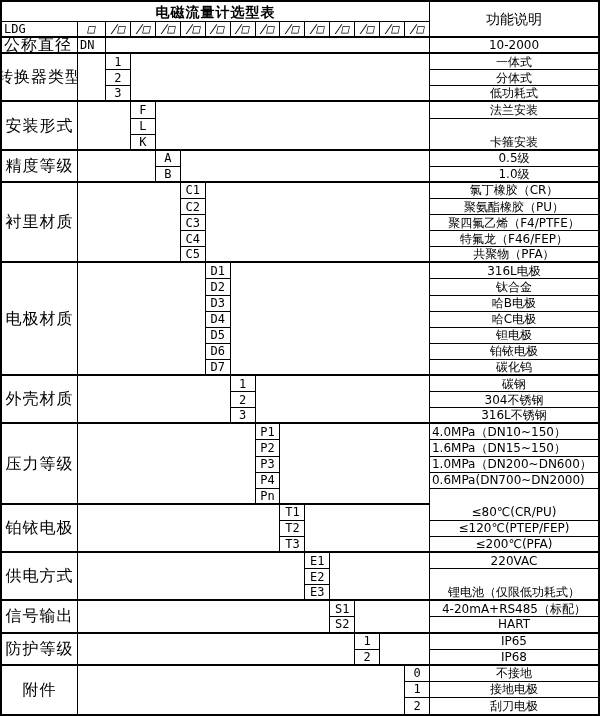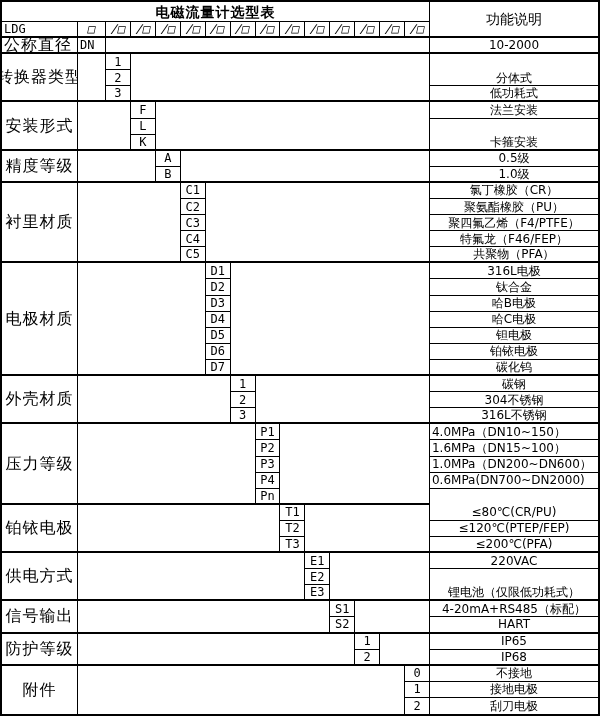--- a/index.html
+++ b/index.html
@@ -84,20 +84,21 @@
   <div class="c code al bb2" style="grid-area:3/2/4/3">DN</div>
   <div class="c bb2" style="grid-area:3/3/4/16"></div>
   <div class="c desc bb2 br0" style="grid-area:3/16/4/17">10-2000</div>
 
   <div class="c cat bb2" style="grid-area:4/1/7/2">转换器类型</div>
   <div class="c bb2" style="grid-area:4/2/7/3"></div>
   <div class="c code" style="grid-area:4/3/5/4">1</div>
   <div class="c code" style="grid-area:5/3/6/4">2</div>
   <div class="c code bb2" style="grid-area:6/3/7/4">3</div>
   <div class="c bb2" style="grid-area:4/4/7/16"></div>
+  <div class="c desc br0" style="grid-area:4/16/5/17">一体式</div>
   <div class="c desc br0" style="grid-area:5/16/6/17">分体式</div>
   <div class="c desc bb2 br0" style="grid-area:6/16/7/17">低功耗式</div>
 
   <div class="c cat bb2" style="grid-area:7/1/10/2">安装形式</div>
   <div class="c bb2" style="grid-area:7/2/10/4"></div>
   <div class="c code" style="grid-area:7/4/8/5">F</div>
   <div class="c code" style="grid-area:8/4/9/5">L</div>
   <div class="c code bb2" style="grid-area:9/4/10/5">K</div>
   <div class="c bb2" style="grid-area:7/5/10/16"></div>
   <div class="c desc br0" style="grid-area:7/16/8/17">法兰安装</div>
@@ -155,21 +156,21 @@
 
   <div class="c cat bb2" style="grid-area:27/1/32/2">压力等级</div>
   <div class="c bb2" style="grid-area:27/2/32/9"></div>
   <div class="c code" style="grid-area:27/9/28/10">P1</div>
   <div class="c code" style="grid-area:28/9/29/10">P2</div>
   <div class="c code" style="grid-area:29/9/30/10">P3</div>
   <div class="c code" style="grid-area:30/9/31/10">P4</div>
   <div class="c code bb2" style="grid-area:31/9/32/10">Pn</div>
   <div class="c bb2" style="grid-area:27/10/32/16"></div>
   <div class="c desc al br0" style="grid-area:27/16/28/17">4.0MPa（DN10~150）</div>
-  <div class="c desc al br0" style="grid-area:28/16/29/17">1.6MPa（DN15~100）</div>
+  <div class="c desc al br0" style="grid-area:28/16/29/17">1.6MPa（DN15~150）</div>
   <div class="c desc al br0" style="grid-area:29/16/30/17">1.0MPa（DN200~DN600）</div>
   <div class="c desc al br0" style="grid-area:30/16/31/17">0.6MPa(DN700~DN2000)</div>
 
   <div class="c cat bb2" style="grid-area:32/1/35/2">铂铱电极</div>
   <div class="c bb2" style="grid-area:32/2/35/10"></div>
   <div class="c code" style="grid-area:32/10/33/11">T1</div>
   <div class="c code" style="grid-area:33/10/34/11">T2</div>
   <div class="c code bb2" style="grid-area:34/10/35/11">T3</div>
   <div class="c bb2" style="grid-area:32/11/35/16"></div>
   <div class="c desc br0" style="grid-area:32/16/33/17">≤80℃(CR/PU)</div>

